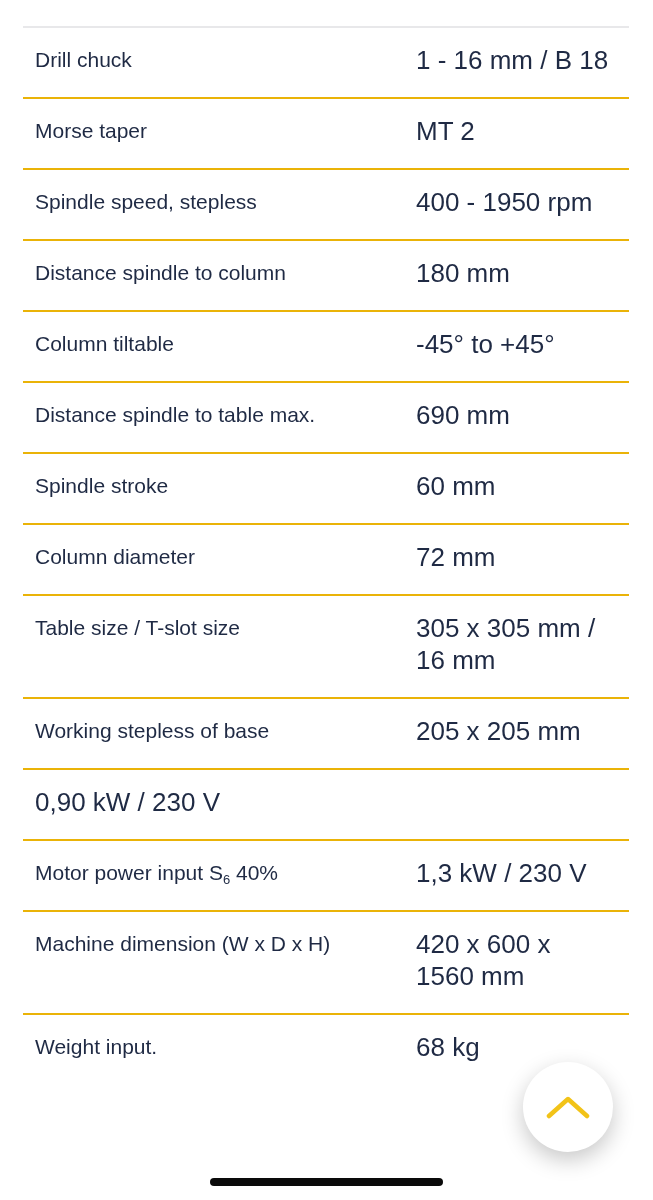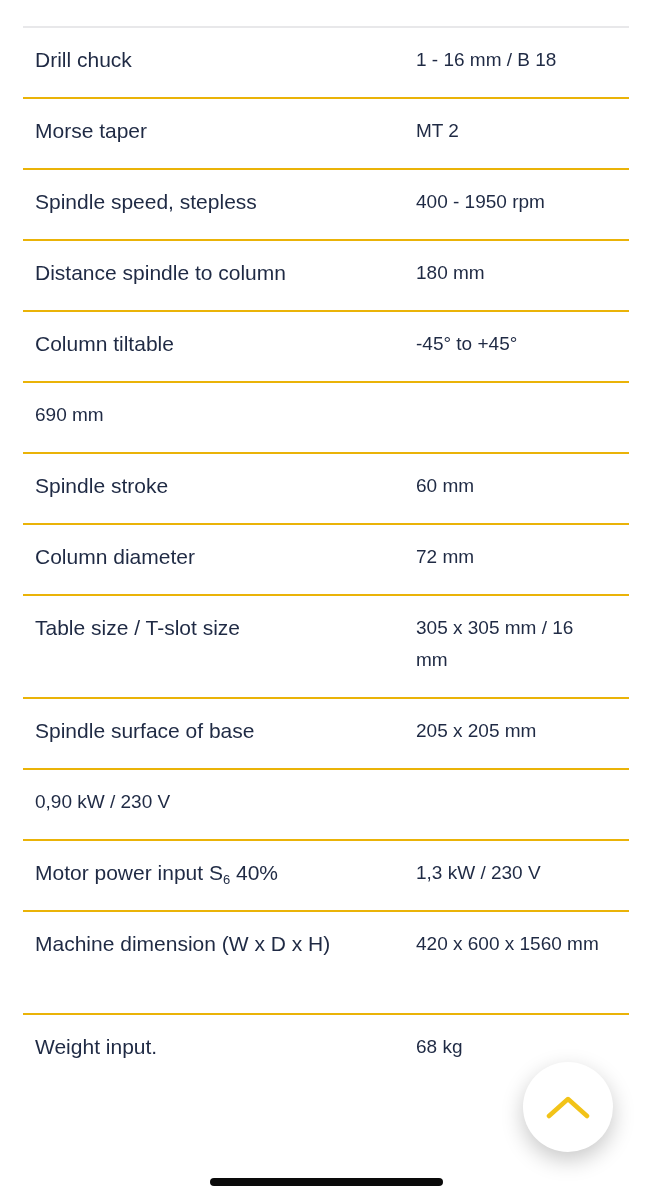--- a/index.html
+++ b/index.html
@@ -1,21 +1,21 @@
 <!DOCTYPE html>
 <html><head>
 <meta charset="utf-8">
 <style>
   html, body { margin:0; padding:0; background:#ffffff; }
   body { width:653px; height:1200px; position:relative; overflow:hidden;
          font-family:"Liberation Sans", sans-serif; color:#1f2a44; }
   .table { position:absolute; left:23px; top:26px; width:606px; border-top:2px solid #e8e8ea; }
   .row { display:flex; border-bottom:2px solid #eab308; box-sizing:border-box; }
   .row .label { width:381px; padding:16px 0 0 12px; font-size:21px; line-height:32px; box-sizing:border-box; }
-  .row .value { flex:1; padding:16px 20px 0 12px; font-size:19px; line-height:32px; box-sizing:border-box; }
+  .row .value { flex:1; padding:16px 20px 0 12px; font-size:26px; line-height:32px; box-sizing:border-box; }
   .row.single { height:71px; }
   .row.double { height:103px; }
   sub { font-size:13px; vertical-align:-4px; line-height:0; }
   .fab { position:absolute; left:523px; top:1062px; width:90px; height:90px; border-radius:50%;
          background:#fff; box-shadow:0 8px 22px rgba(0,0,0,0.22); display:flex; align-items:center; justify-content:center; }
   .home-indicator { position:absolute; left:210px; top:1178px; width:233px; height:8px; border-radius:4px; background:#0a0a0a; }
 </style>
 </head>
 <body>
 
@@ -34,36 +34,37 @@
   </div>
   <div class="row single">
     <div class="label">Distance spindle to column</div>
     <div class="value">180 mm</div>
   </div>
   <div class="row single">
     <div class="label">Column tiltable</div>
     <div class="value">-45° to +45°</div>
   </div>
   <div class="row single">
+    <div class="label">Distance spindle to table max.</div>
     <div class="value">690 mm</div>
   </div>
   <div class="row single">
     <div class="label">Spindle stroke</div>
     <div class="value">60 mm</div>
   </div>
   <div class="row single">
     <div class="label">Column diameter</div>
     <div class="value">72 mm</div>
   </div>
   <div class="row double">
     <div class="label">Table size / T-slot size</div>
     <div class="value">305 x 305 mm / 16 mm</div>
   </div>
   <div class="row single">
-    <div class="label">Spindle surface of base</div>
+    <div class="label">Working stepless of base</div>
     <div class="value">205 x 205 mm</div>
   </div>
   <div class="row single">
     <div class="value">0,90 kW / 230 V</div>
   </div>
   <div class="row single">
     <div class="label"><span>Motor power input S</span><sub>6</sub><span> 40%</span></div>
     <div class="value">1,3 kW / 230 V</div>
   </div>
   <div class="row double">

